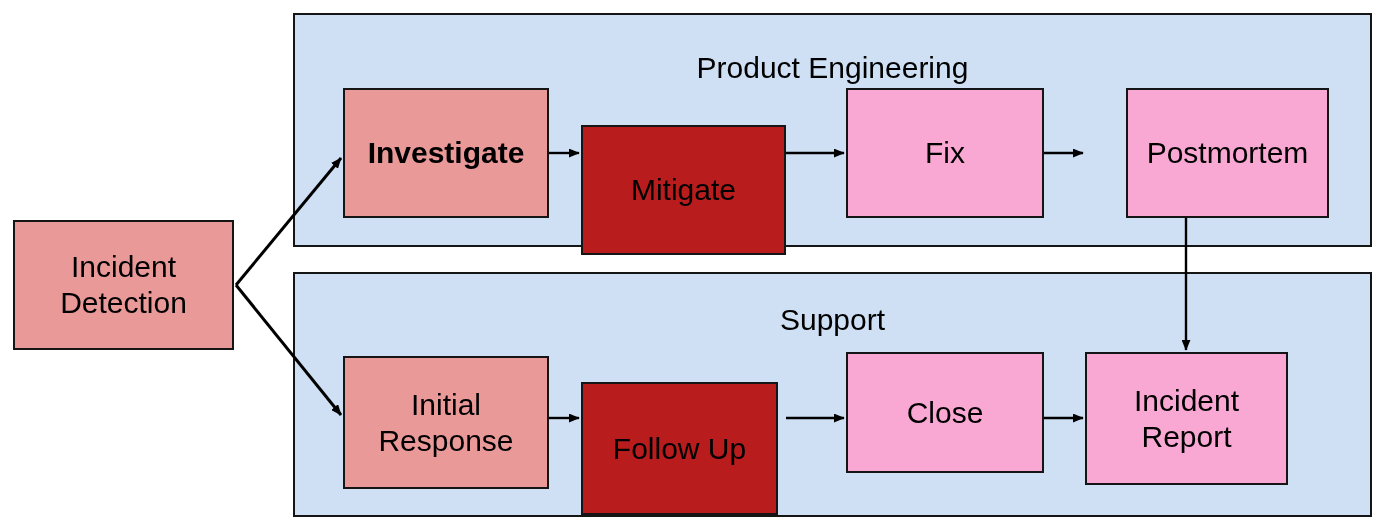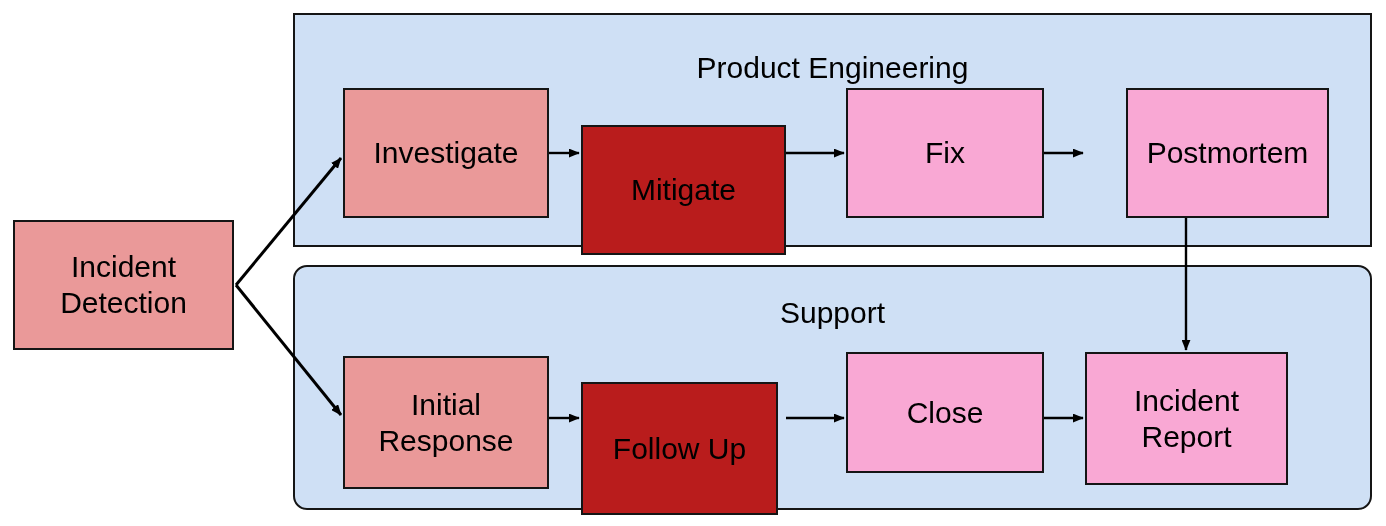--- a/index.html
+++ b/index.html
@@ -76,21 +76,21 @@
 </style>
 </head>
 <body>
 
 <div id="canvas">
 
   <div class="swimlane" style="left:293px; top:13px; width:1079px; height:234px;">
     <div class="swimlane-title" style="top:36px;">Product Engineering</div>
   </div>
 
-  <div class="swimlane" style="left:293px; top:265px; width:1079px; height:245px;border-radius:14px;">
+  <div class="swimlane" style="left:293px; top:272px; width:1079px; height:245px;">
     <div class="swimlane-title" style="top:29px;">Support</div>
   </div>
 
   <svg class="edges" viewBox="0 0 1386 526">
     <defs>
       <marker id="arrowhead" markerWidth="11" markerHeight="9" refX="10.2" refY="4.5" orient="auto" markerUnits="userSpaceOnUse">
         <path d="M0,0 L11,4.5 L0,9 z" fill="#000000"></path>
       </marker>
     </defs>
 
@@ -129,21 +129,21 @@
     <g>
       <line class="edge-line-thin" x1="1044" y1="418" x2="1083" y2="418" marker-end="url(#arrowhead)"></line>
     </g>
   </svg>
 
   <div class="node fill-red" style="left:13px; top:220px; width:221px; height:130px;">
     <span class="node-label">Incident
 Detection</span>
   </div>
 
-  <div class="node fill-red" style="left:343px; top:88px; width:206px; height:130px;">
+  <div class="node fill-red" style="left:343px; top:88px; width:206px; height:130px;font-weight:bold;">
     <span class="node-label">Investigate</span>
   </div>
 
   <div class="node fill-amber" style="left:581px; top:88px; width:205px; height:130px;">
     <span class="node-label">Mitigate</span>
   </div>
 
   <div class="node fill-green" style="left:846px; top:88px; width:198px; height:130px;">
     <span class="node-label">Fix</span>
   </div>

